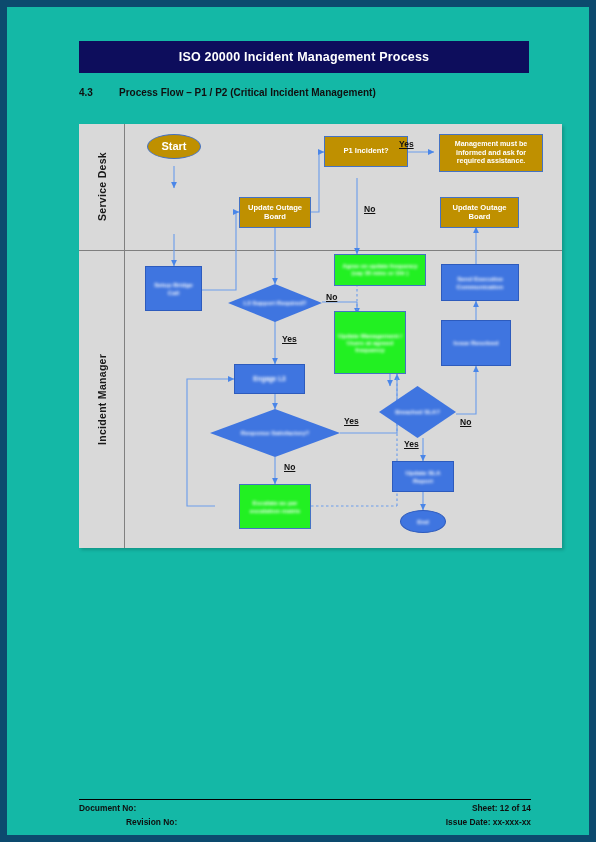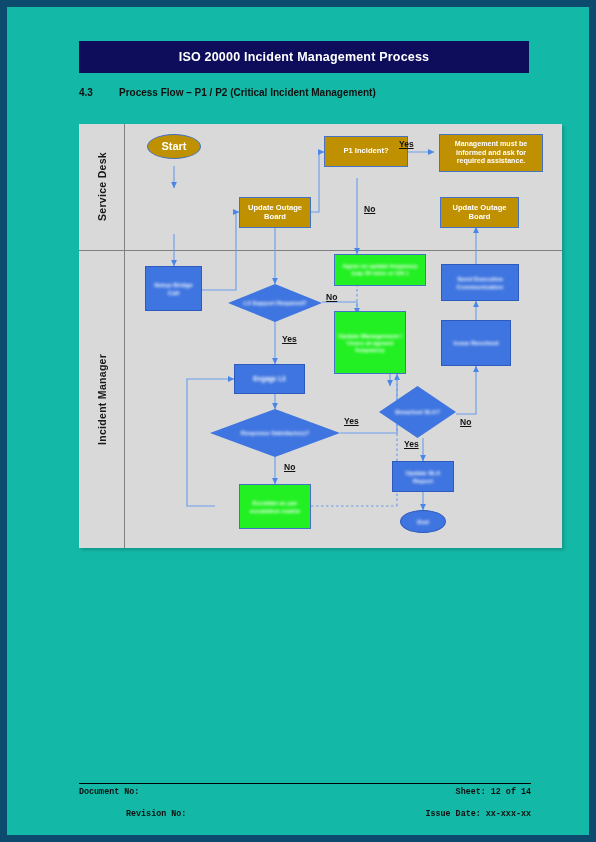--- a/index.html
+++ b/index.html
@@ -86,29 +86,29 @@
 
   
   .conn-label{
     position:absolute;font-size:8.5px;font-weight:bold;color:#111;text-decoration:underline;
   }
   
   .wires{position:absolute;left:0;top:0;width:483px;height:424px;pointer-events:none;}
 
   
   .footer{
-    position:absolute;left:72px;top:776px;width:452px;font-family:Liberation Mono, monospace;
+    position:absolute;left:72px;top:792px;width:452px;
   }
   .footer-rule{border-top:1.2px solid #000;width:452px;}
   .footer-row{
     display:flex;justify-content:space-between;
     font-size:8.4px;font-weight:bold;color:#0f0f0f;
     margin-top:3px;
   }
-  .footer-row.second{margin-top:12px;padding-left:47px;}
+  .footer-row.second{margin-top:4px;padding-left:47px;}
 </style>
 </head>
 <body>
 
 <div class="page">
 
   <div class="title-banner">
     <span>ISO 20000 Incident Management Process</span>
   </div>
 

